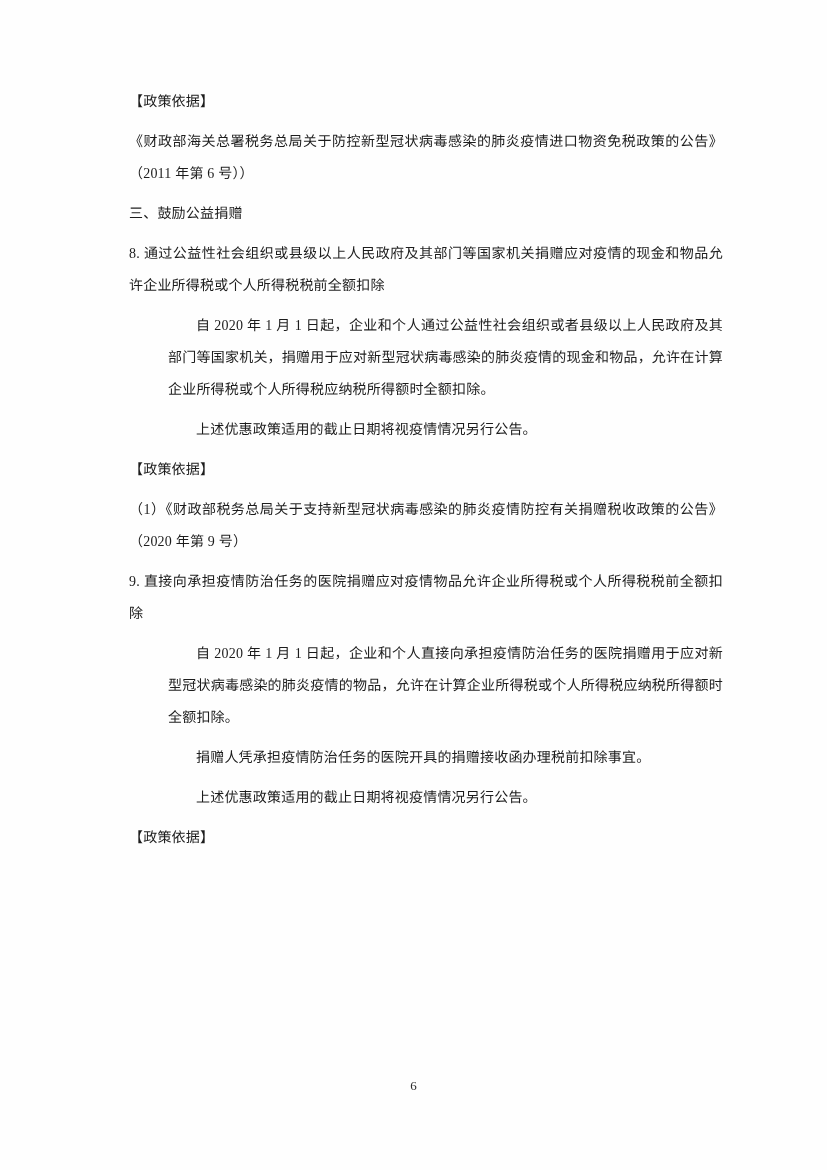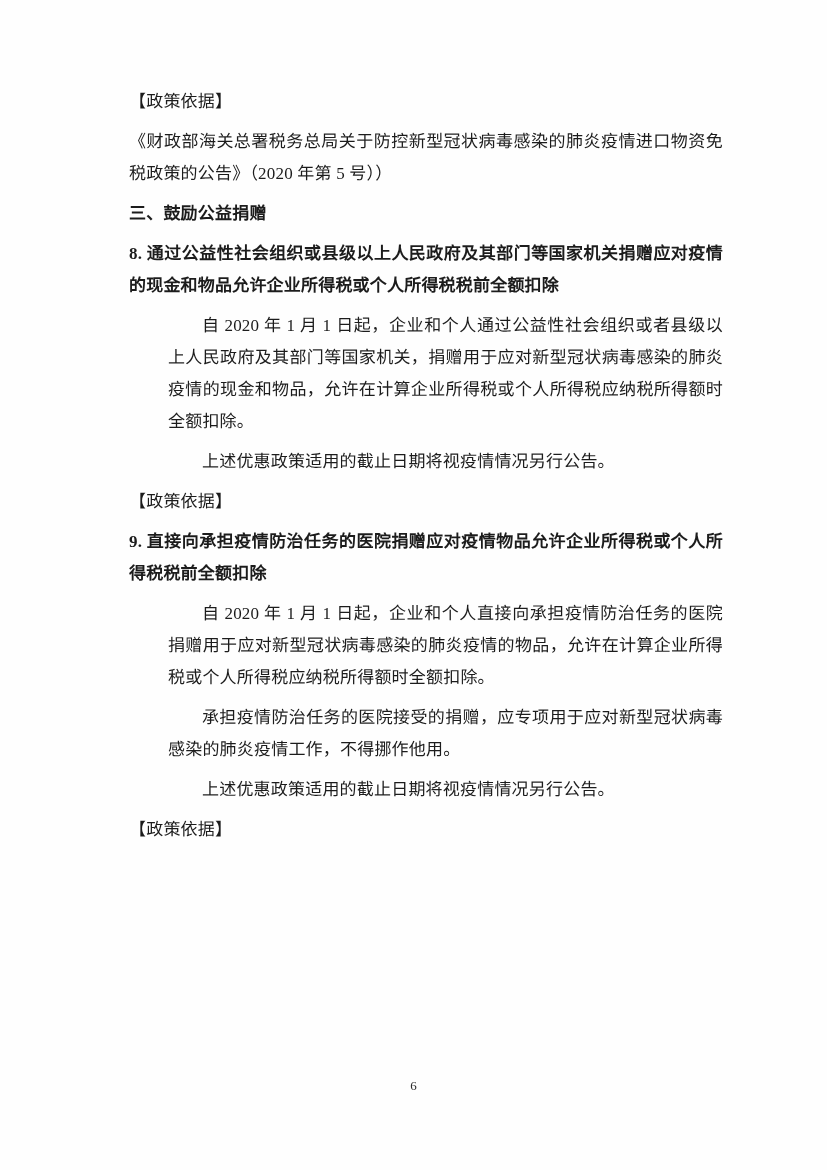--- a/index.html
+++ b/index.html
@@ -15,57 +15,58 @@
     font-family: "Liberation Serif", "DejaVu Serif", serif;
     color: #1c1c1c;
   }
   .doc {
     position: absolute;
     left: 129px;
     top: 86px;
     width: 594px;
   }
   .blk {
-    font-size: 17px;
+    font-size: 14px;
     line-height: 32px;
     margin: 0 0 8px 0;
     text-align: justify;
     letter-spacing: 0.2px;
   }
   .label {
     text-align: left;
   }
   .heading {
-    font-weight: 700;
+    font-weight: 400;
   }
   .indent {
     text-indent: 2em;
     margin-left: 39px;
   }
   .page-footer {
     position: absolute;
     top: 1078px;
     left: 0;
     width: 100%;
     text-align: center;
     font-size: 13px;
     color: #2a2a2a;
   }
 </style>
 </head>
 <body>
 
 <div class="doc">
   <div class="blk label">【政策依据】</div>
-  <div class="blk para">《财政部海关总署税务总局关于防控新型冠状病毒感染的肺炎疫情进口物资免税政策的公告》（2020 年第 5 号））</div>
+  <div class="blk para">《财政部海关总署税务总局关于防控新型冠状病毒感染的肺炎疫情进口物资免税政策的公告》（2011 年第 6 号））</div>
   <div class="blk heading">三、鼓励公益捐赠</div>
   <div class="blk heading">8. 通过公益性社会组织或县级以上人民政府及其部门等国家机关捐赠应对疫情的现金和物品允许企业所得税或个人所得税税前全额扣除</div>
   <div class="blk para indent">自 2020 年 1 月 1 日起，企业和个人通过公益性社会组织或者县级以上人民政府及其部门等国家机关，捐赠用于应对新型冠状病毒感染的肺炎疫情的现金和物品，允许在计算企业所得税或个人所得税应纳税所得额时全额扣除。</div>
   <div class="blk para indent">上述优惠政策适用的截止日期将视疫情情况另行公告。</div>
   <div class="blk label">【政策依据】</div>
+  <div class="blk para">（1）《财政部税务总局关于支持新型冠状病毒感染的肺炎疫情防控有关捐赠税收政策的公告》（2020 年第 9 号）</div>
   <div class="blk heading">9. 直接向承担疫情防治任务的医院捐赠应对疫情物品允许企业所得税或个人所得税税前全额扣除</div>
   <div class="blk para indent">自 2020 年 1 月 1 日起，企业和个人直接向承担疫情防治任务的医院捐赠用于应对新型冠状病毒感染的肺炎疫情的物品，允许在计算企业所得税或个人所得税应纳税所得额时全额扣除。</div>
-  <div class="blk para indent">承担疫情防治任务的医院接受的捐赠，应专项用于应对新型冠状病毒感染的肺炎疫情工作，不得挪作他用。</div>
+  <div class="blk para indent">捐赠人凭承担疫情防治任务的医院开具的捐赠接收函办理税前扣除事宜。</div>
   <div class="blk para indent">上述优惠政策适用的截止日期将视疫情情况另行公告。</div>
   <div class="blk label">【政策依据】</div>
 </div>
 
 <div class="page-footer">6</div>
 
 </body></html>

